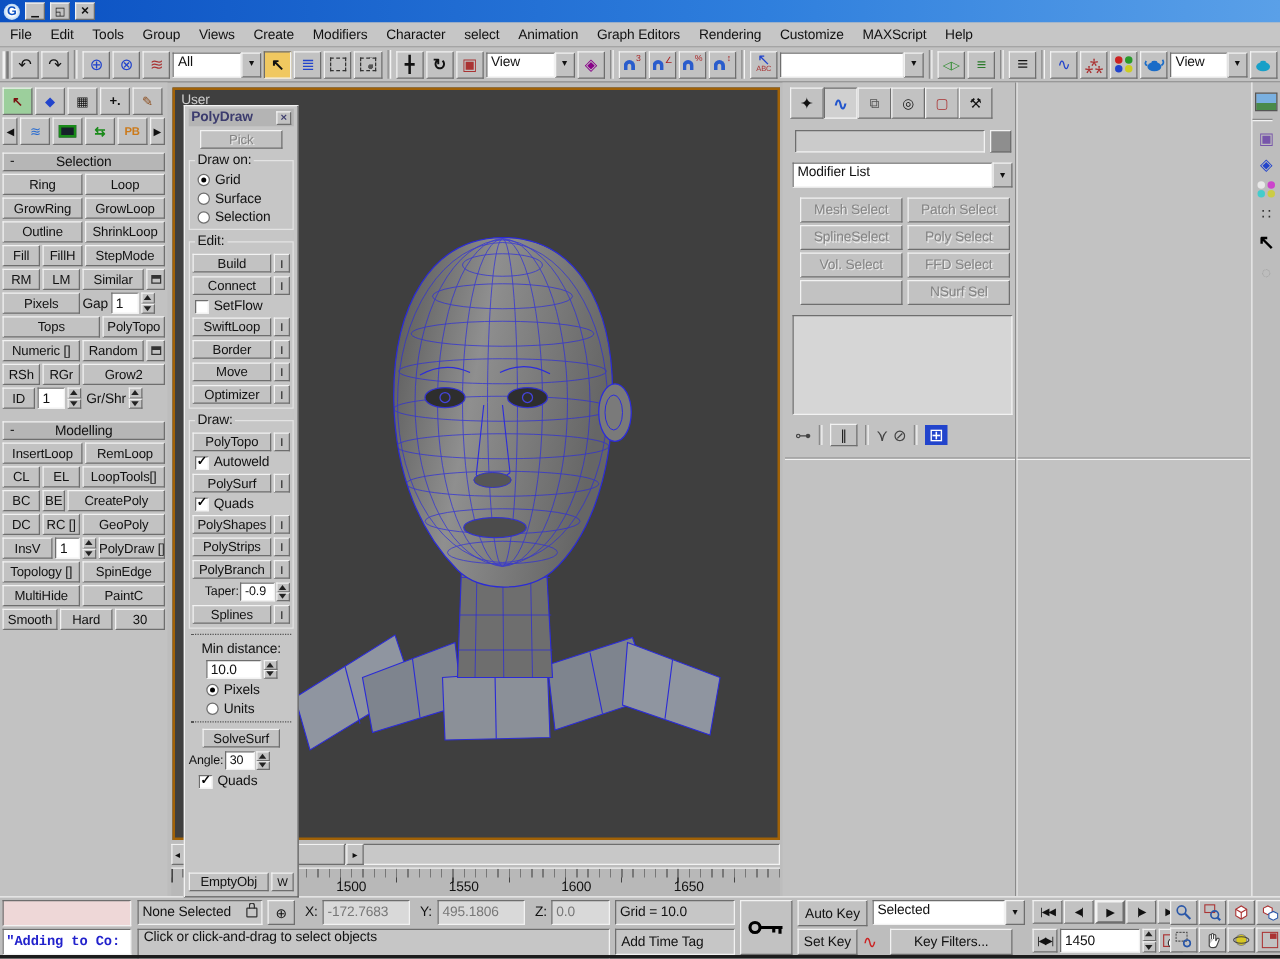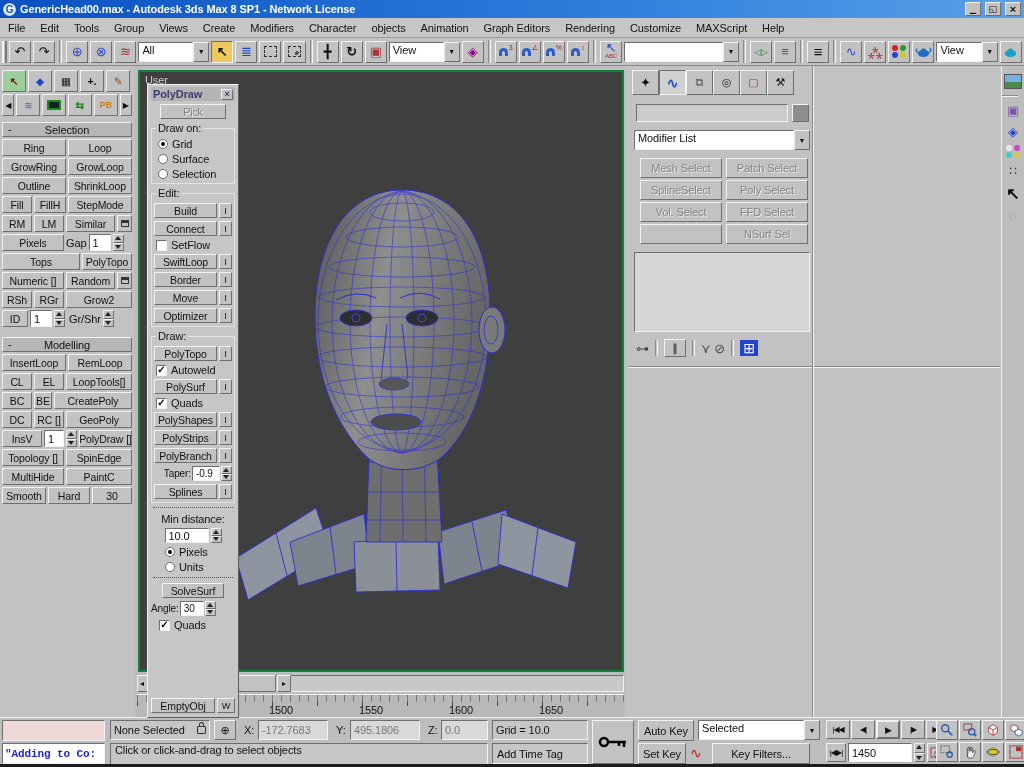--- a/index.html
+++ b/index.html
@@ -47,42 +47,41 @@
 .navb{width:22px;height:20px}
 .pb{width:24px;height:19px;font-size:8px;letter-spacing:-1px}
 </style>
 </head>
 <body>
 
 <div class="scr">
 
   <div class="abs" style="left:0;top:0;width:1024px;height:18px;background:linear-gradient(90deg,#0a50c2,#2f7fdd 60%,#5aa0e8);display:flex;align-items:center;padding:0 3px;gap:4px">
     <span style="width:13px;height:13px;border-radius:50%;background:radial-gradient(#ffffff 35%,#7ab0e8);color:#0a50c2;font-size:10px;font-weight:bold;display:flex;align-items:center;justify-content:center">G</span>
-    <span style="color:#fff;font-weight:bold;flex:1">GenericHead00.max - Autodesk 3ds Max 8 SP1  - Network License</span>
     <span class="btn" style="width:16px;height:14px;font-size:8px">
         <i style="font-style:normal">▁</i>
       </span>
     <span class="btn" style="width:16px;height:14px;font-size:9px">
         <i style="font-style:normal">◱</i>
       </span>
     <span class="btn" style="width:16px;height:14px;font-size:11px;font-weight:bold">
         <i style="font-style:normal">×</i>
       </span>
   </div>
 
   <div class="abs" style="left:0;top:18px;width:1024px;height:20px;background:#c6c6c6;border-bottom:1px solid #9a9a9a;display:flex;align-items:center;gap:15px;padding:0 8px">
     <span>File</span>
     <span>Edit</span>
     <span>Tools</span>
     <span>Group</span>
     <span>Views</span>
     <span>Create</span>
     <span>Modifiers</span>
     <span>Character</span>
-    <span>objects</span>
+    <span>select</span>
     <span>Animation</span>
     <span>Graph Editors</span>
     <span>Rendering</span>
     <span>Customize</span>
     <span>MAXScript</span>
     <span>Help</span>
   </div>
 
   <div class="abs" style="left:0;top:38px;width:1024px;height:28px;background:#c2c2c2;border-bottom:1px solid #8a8a8a;display:flex;align-items:center;gap:2px;padding:0 2px;overflow:hidden">
     <span style="width:5px;height:22px;border-left:2px solid #f2f2f2;border-right:2px solid #7a7a7a"></span>
@@ -354,21 +353,21 @@
         <span class="btn" style="width:62px">MultiHide</span>
         <span class="btn" style="flex:1">PaintC</span>
       </div>
     <div class="row">
         <span class="btn" style="width:44px">Smooth</span>
         <span class="btn" style="width:42px">Hard</span>
         <span class="btn" style="flex:1">30</span>
       </div>
   </div>
 
-  <div class="abs" style="left:138px;top:70px;width:486px;height:602px;background:#3f3f3f;border:2px solid #15803d">
+  <div class="abs" style="left:138px;top:70px;width:486px;height:602px;background:#3f3f3f;border:2px solid #a16207">
     <svg class="abs" style="left:0;top:0" width="482" height="598" viewBox="0 0 482 598">
       <defs>
         <linearGradient id="hg" x1="0" y1="0" x2="1" y2="0.3">
           <stop offset="0" stop-color="#545454"></stop>
             <stop offset="0.45" stop-color="#8f8f8f"></stop>
             <stop offset="1" stop-color="#666"></stop>
         </linearGradient>
         <clipPath id="hc">
             <path d="M262 118 C320 118 352 170 350 250 C349 312 330 360 302 385 C282 402 244 402 226 384 C198 356 176 310 175 248 C174 172 206 118 262 118 Z"></path>
           </clipPath>

